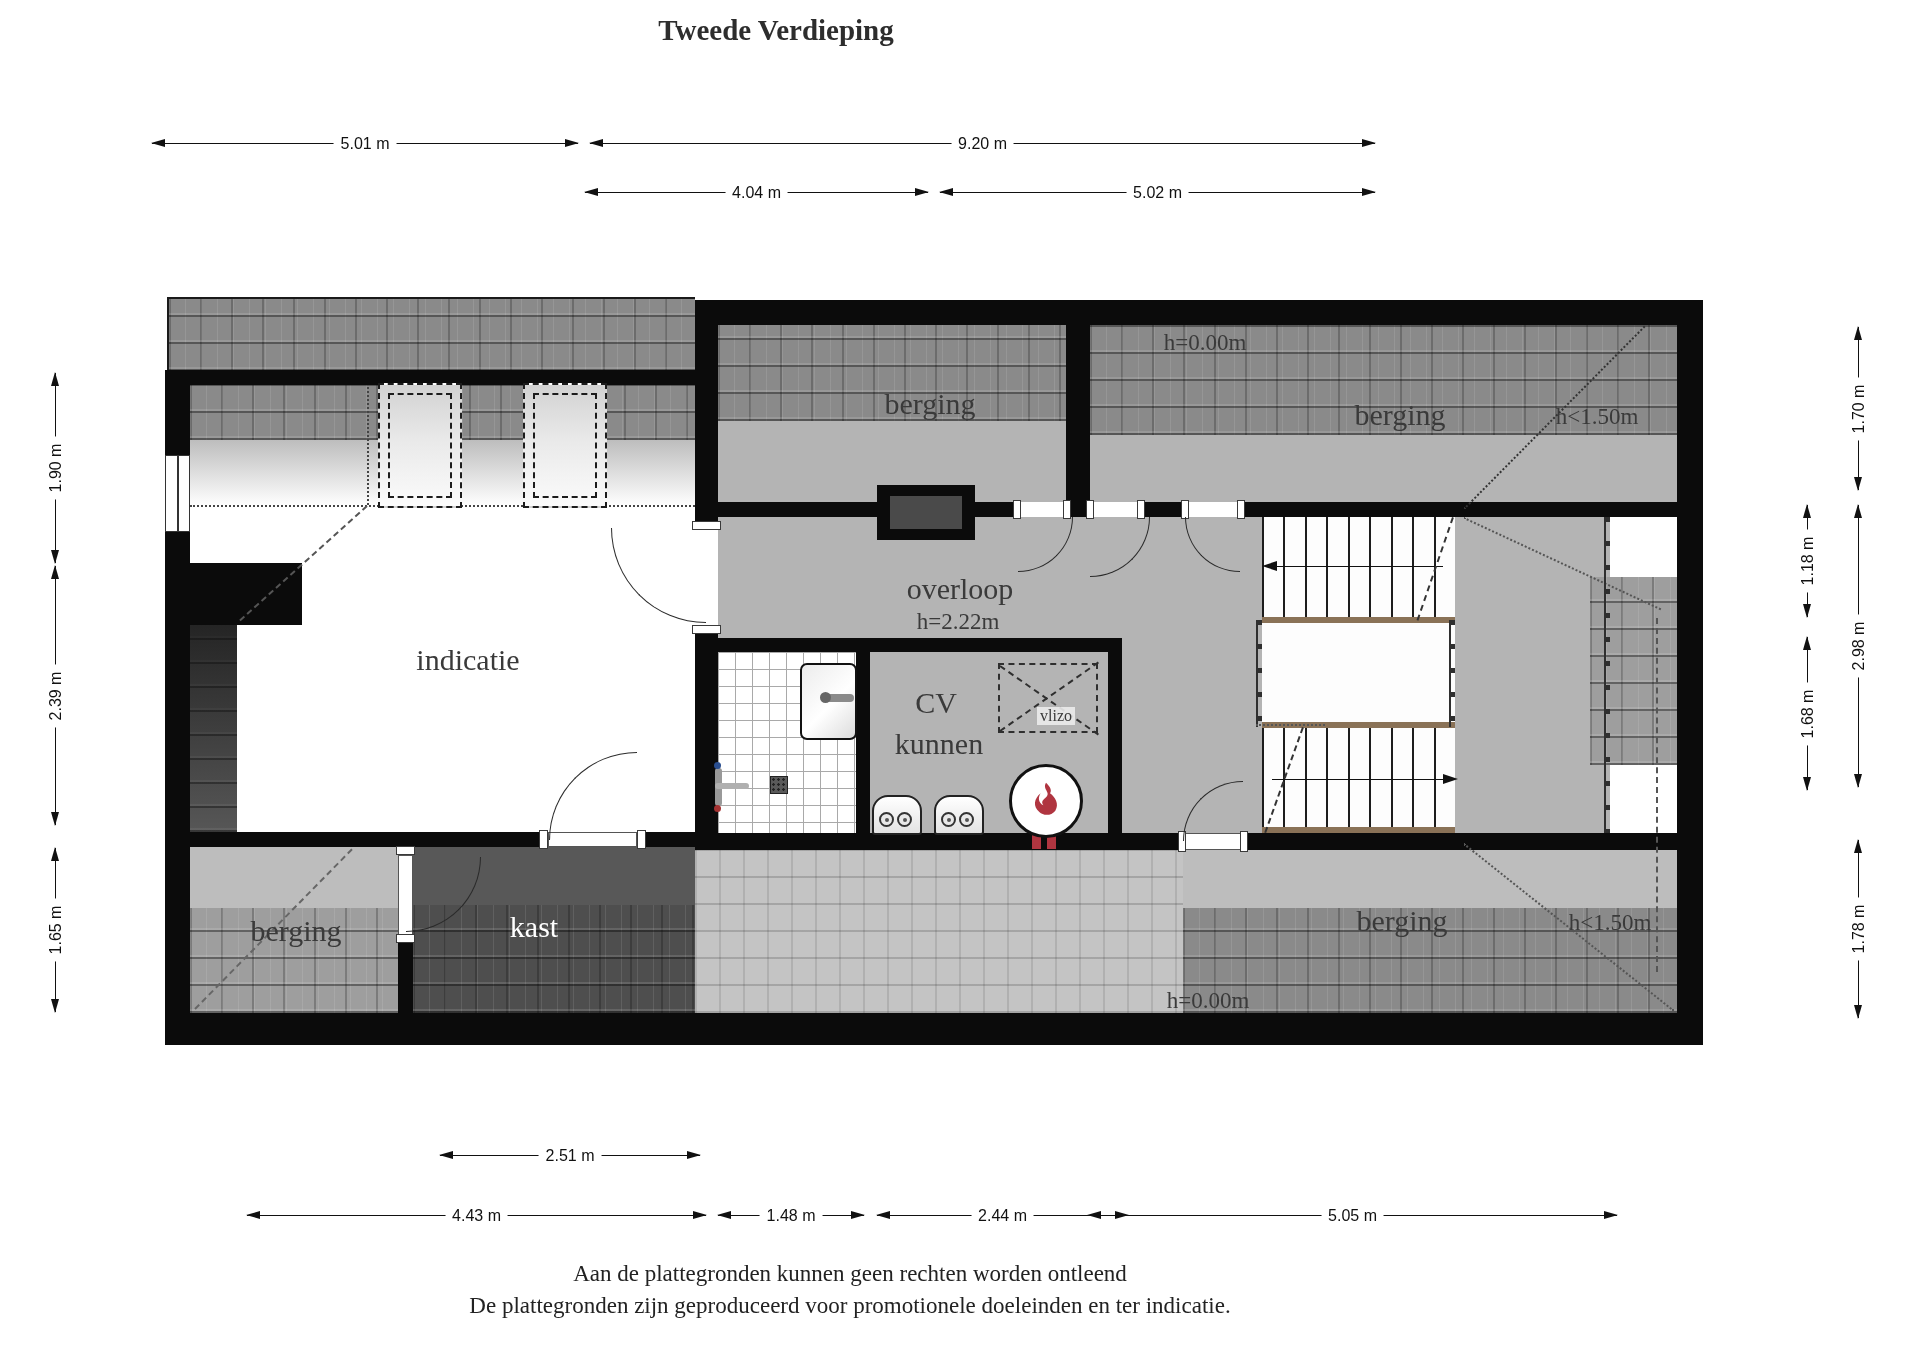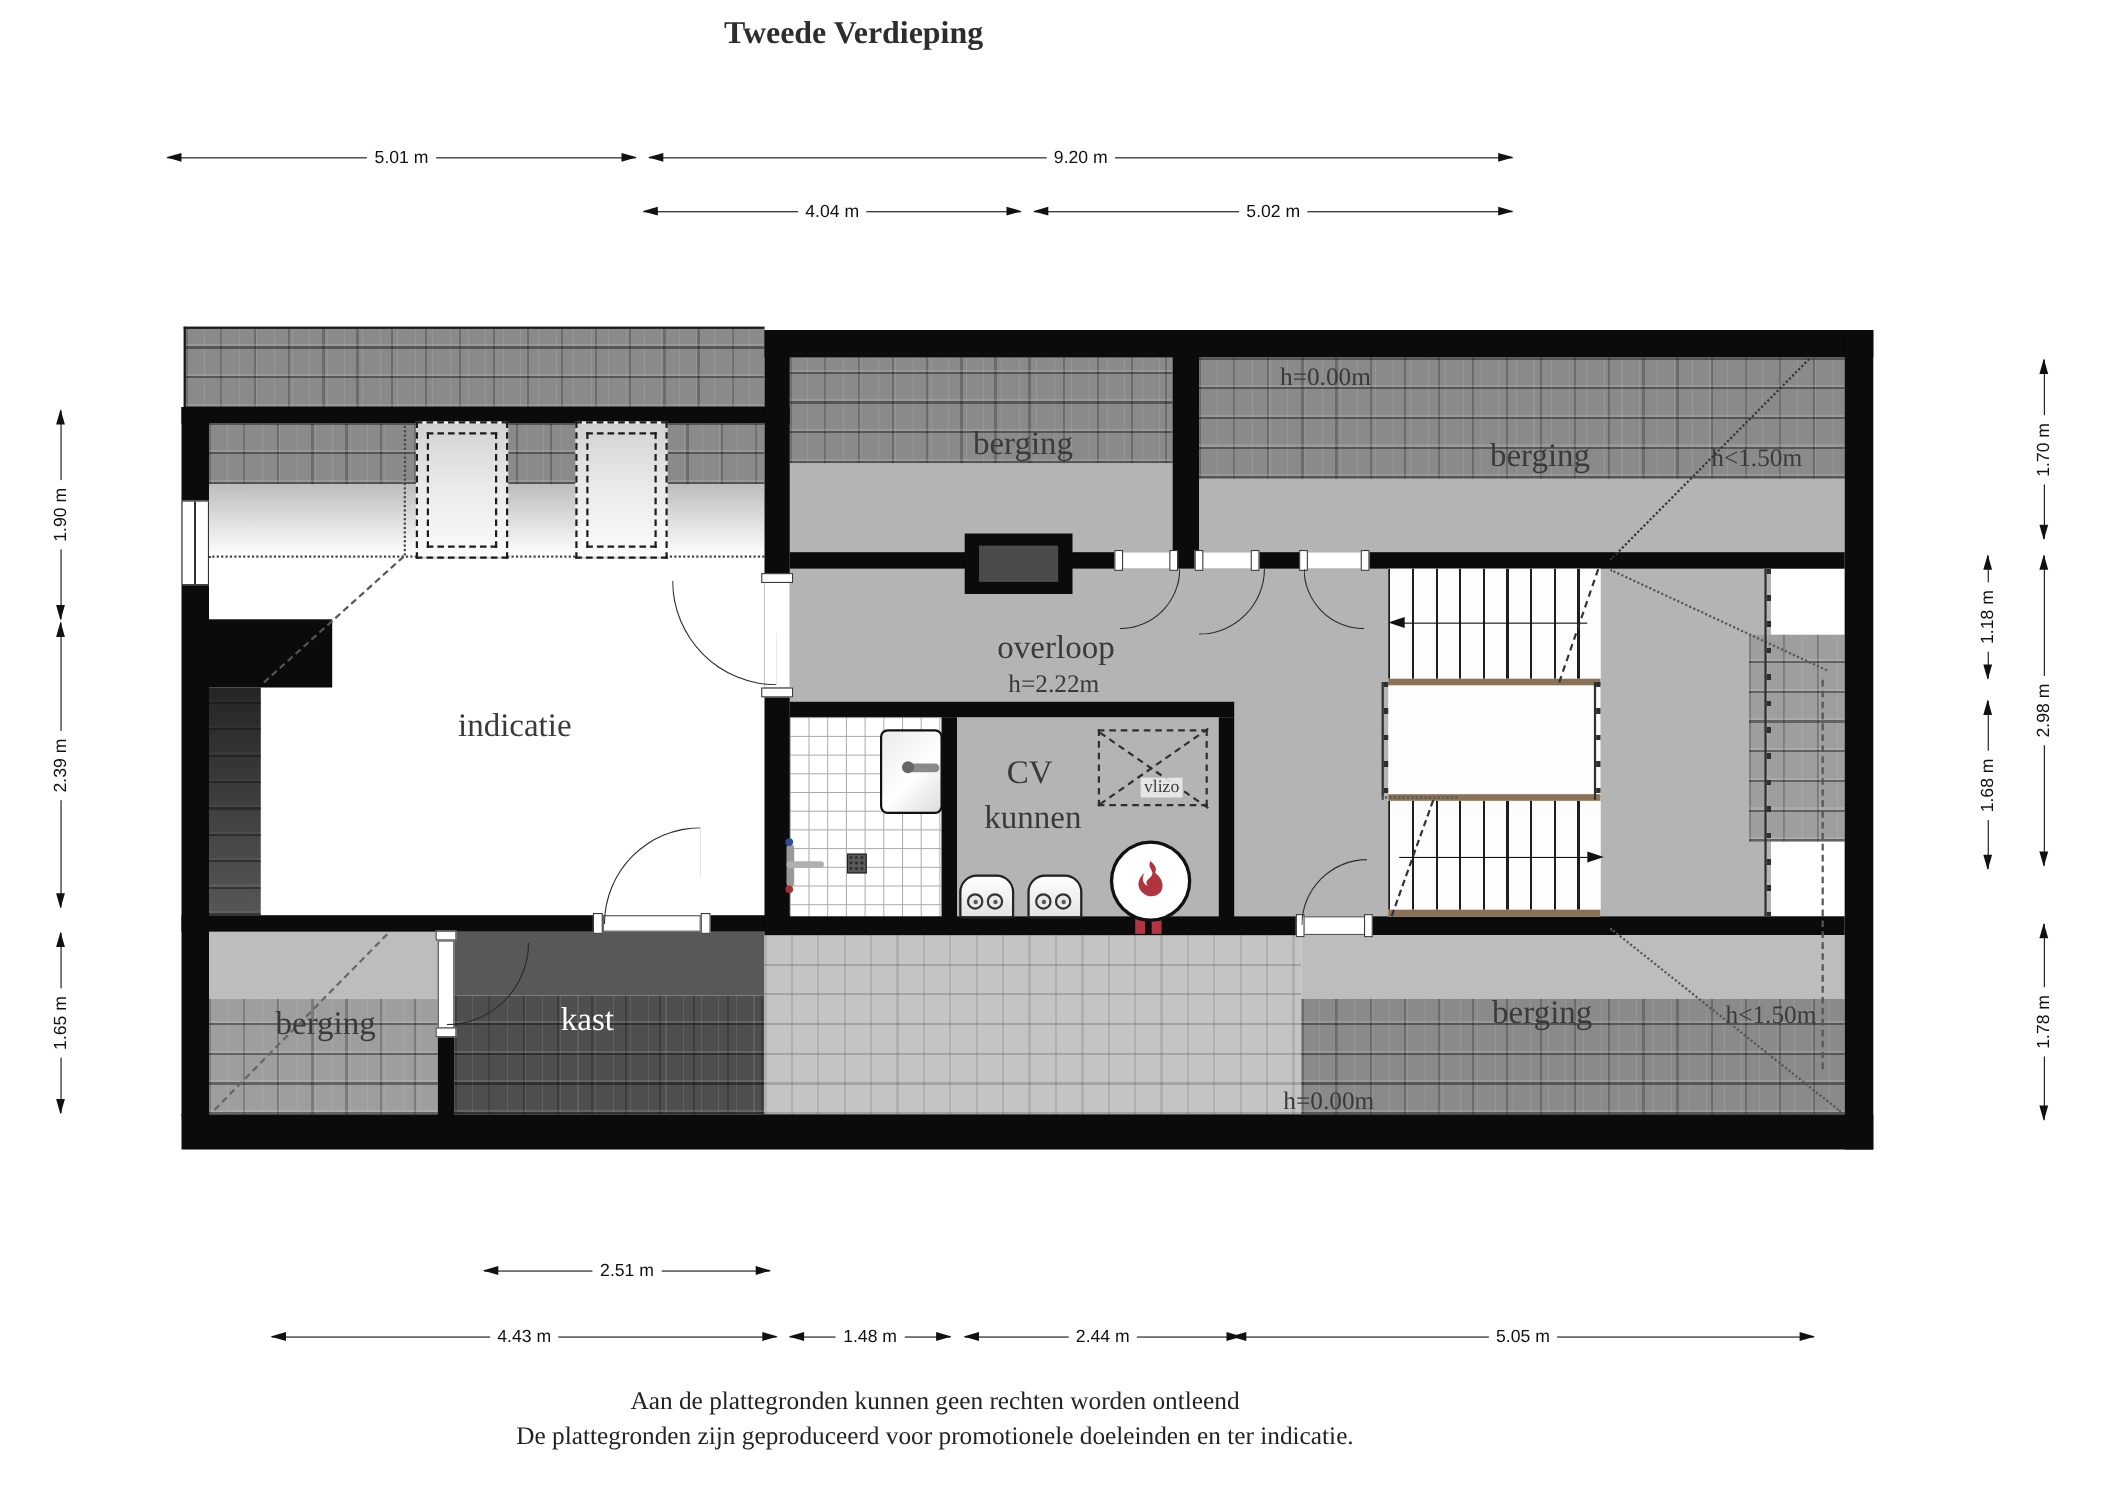--- a/index.html
+++ b/index.html
@@ -250,21 +250,21 @@
       </div>
       <div class="dim-h" style="left: 247px; top: 1215px; width: 459px;">
         <span>4.43 m</span>
       </div>
       <div class="dim-h" style="left: 718px; top: 1215px; width: 146px;">
         <span>1.48 m</span>
       </div>
       <div class="dim-h" style="left: 877px; top: 1215px; width: 251px;">
         <span>2.44 m</span>
       </div>
-      <div class="dim-h" style="left: 1120px; top: 1215px; width: 529px;">
+      <div class="dim-h" style="left: 1088px; top: 1215px; width: 529px;">
         <span>5.05 m</span>
       </div>
       <div class="dim-v" style="left: 55px; top: 373px; height: 190px;">
         <span>1.90 m</span>
       </div>
       <div class="dim-v" style="left: 55px; top: 566px; height: 259px;">
         <span>2.39 m</span>
       </div>
       <div class="dim-v" style="left: 55px; top: 848px; height: 164px;">
         <span>1.65 m</span>

